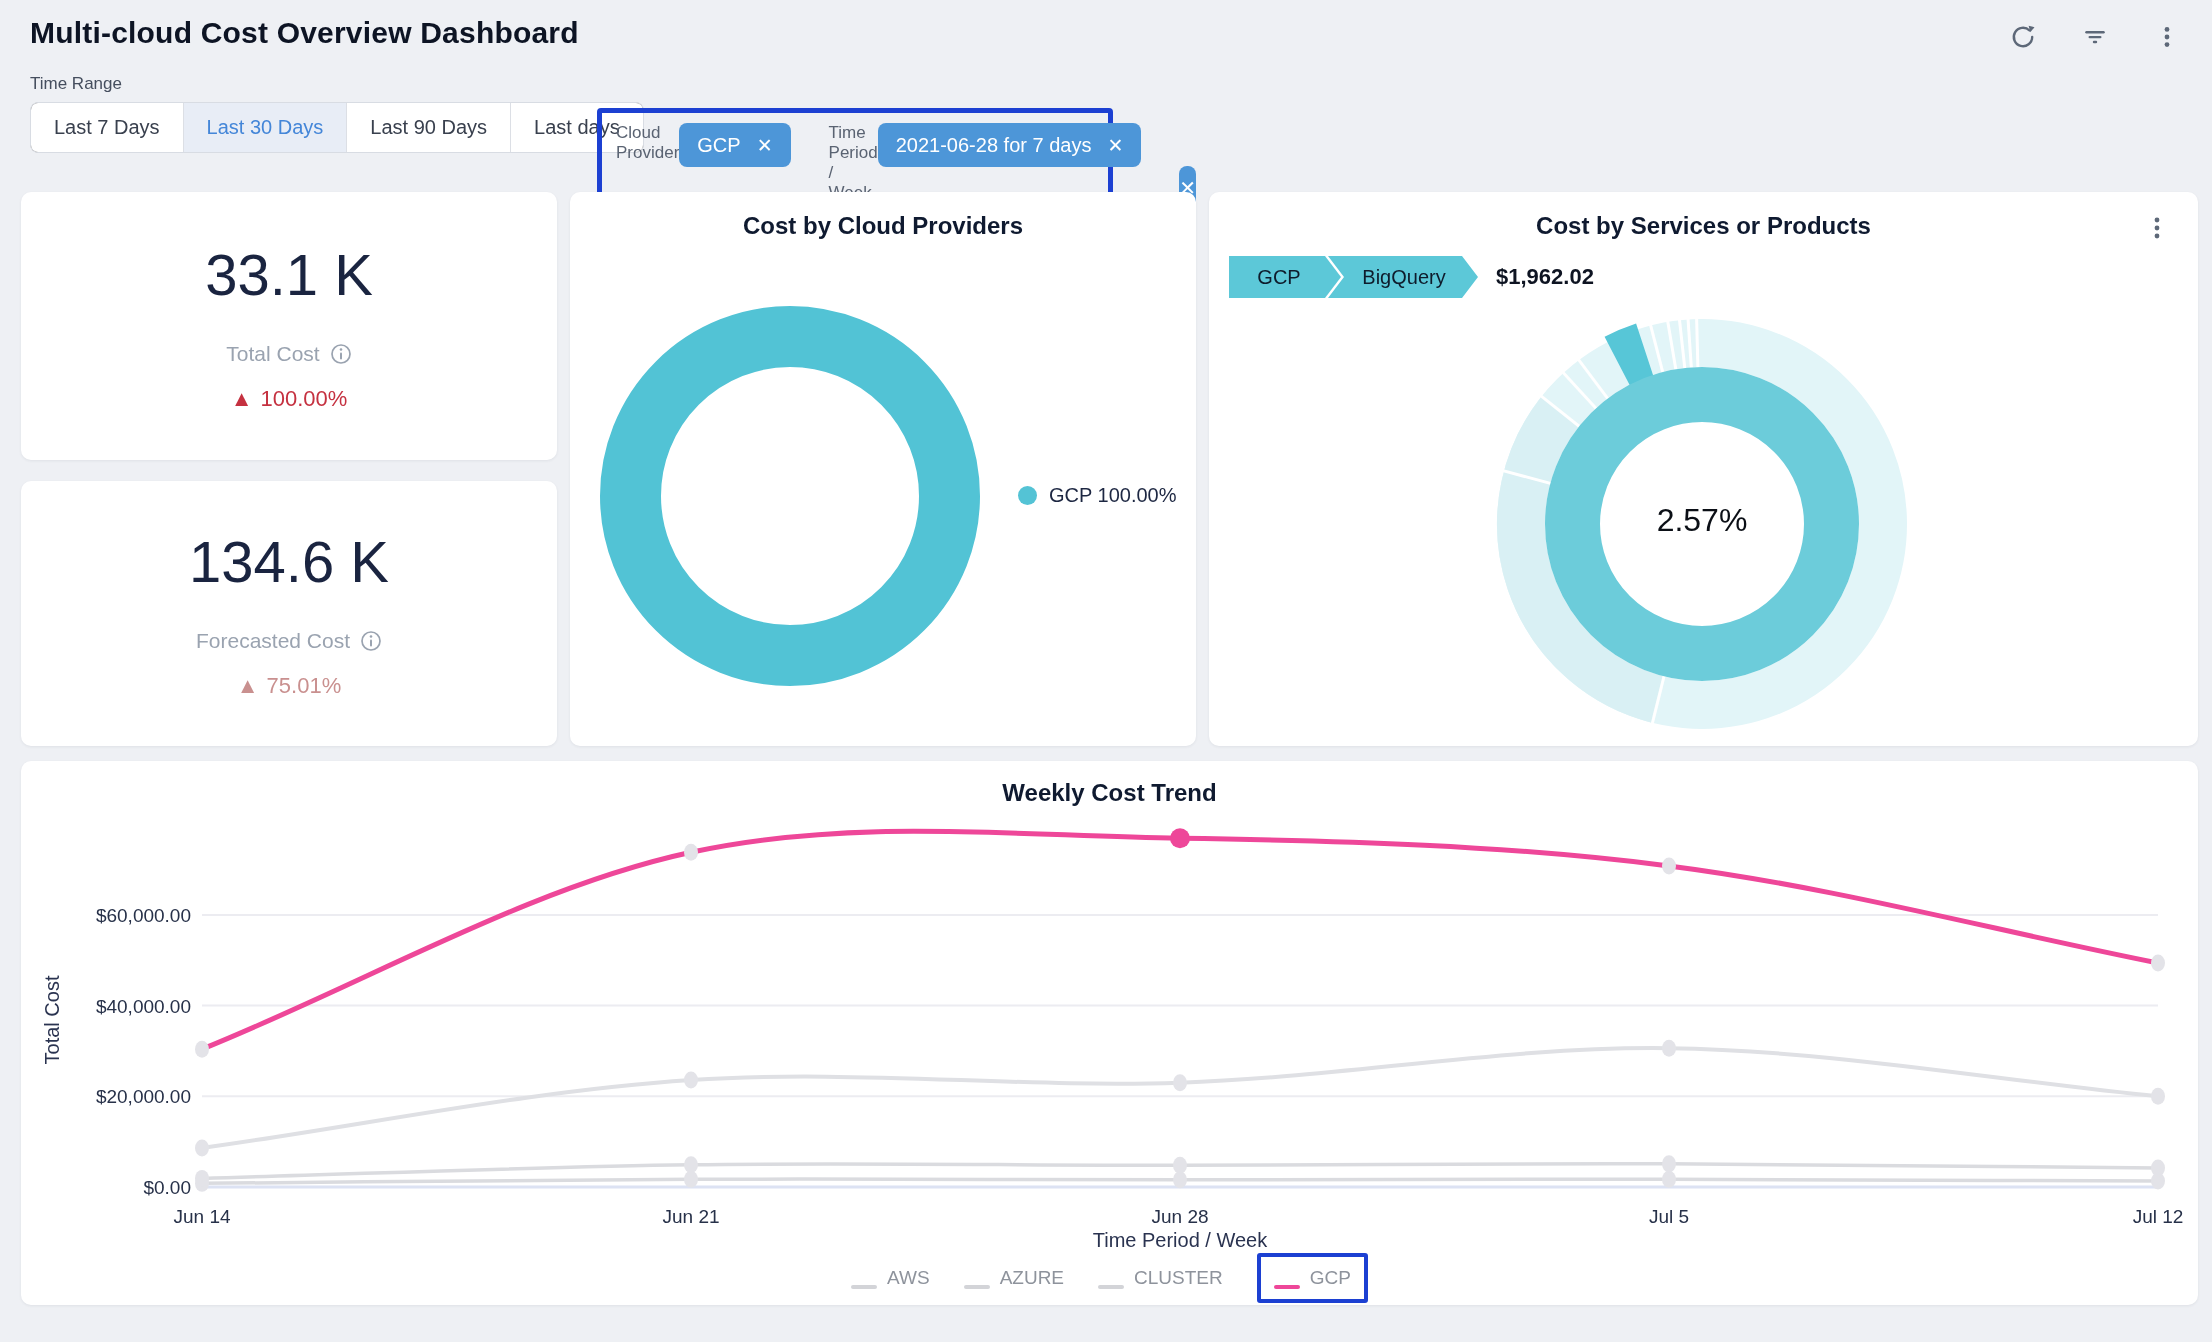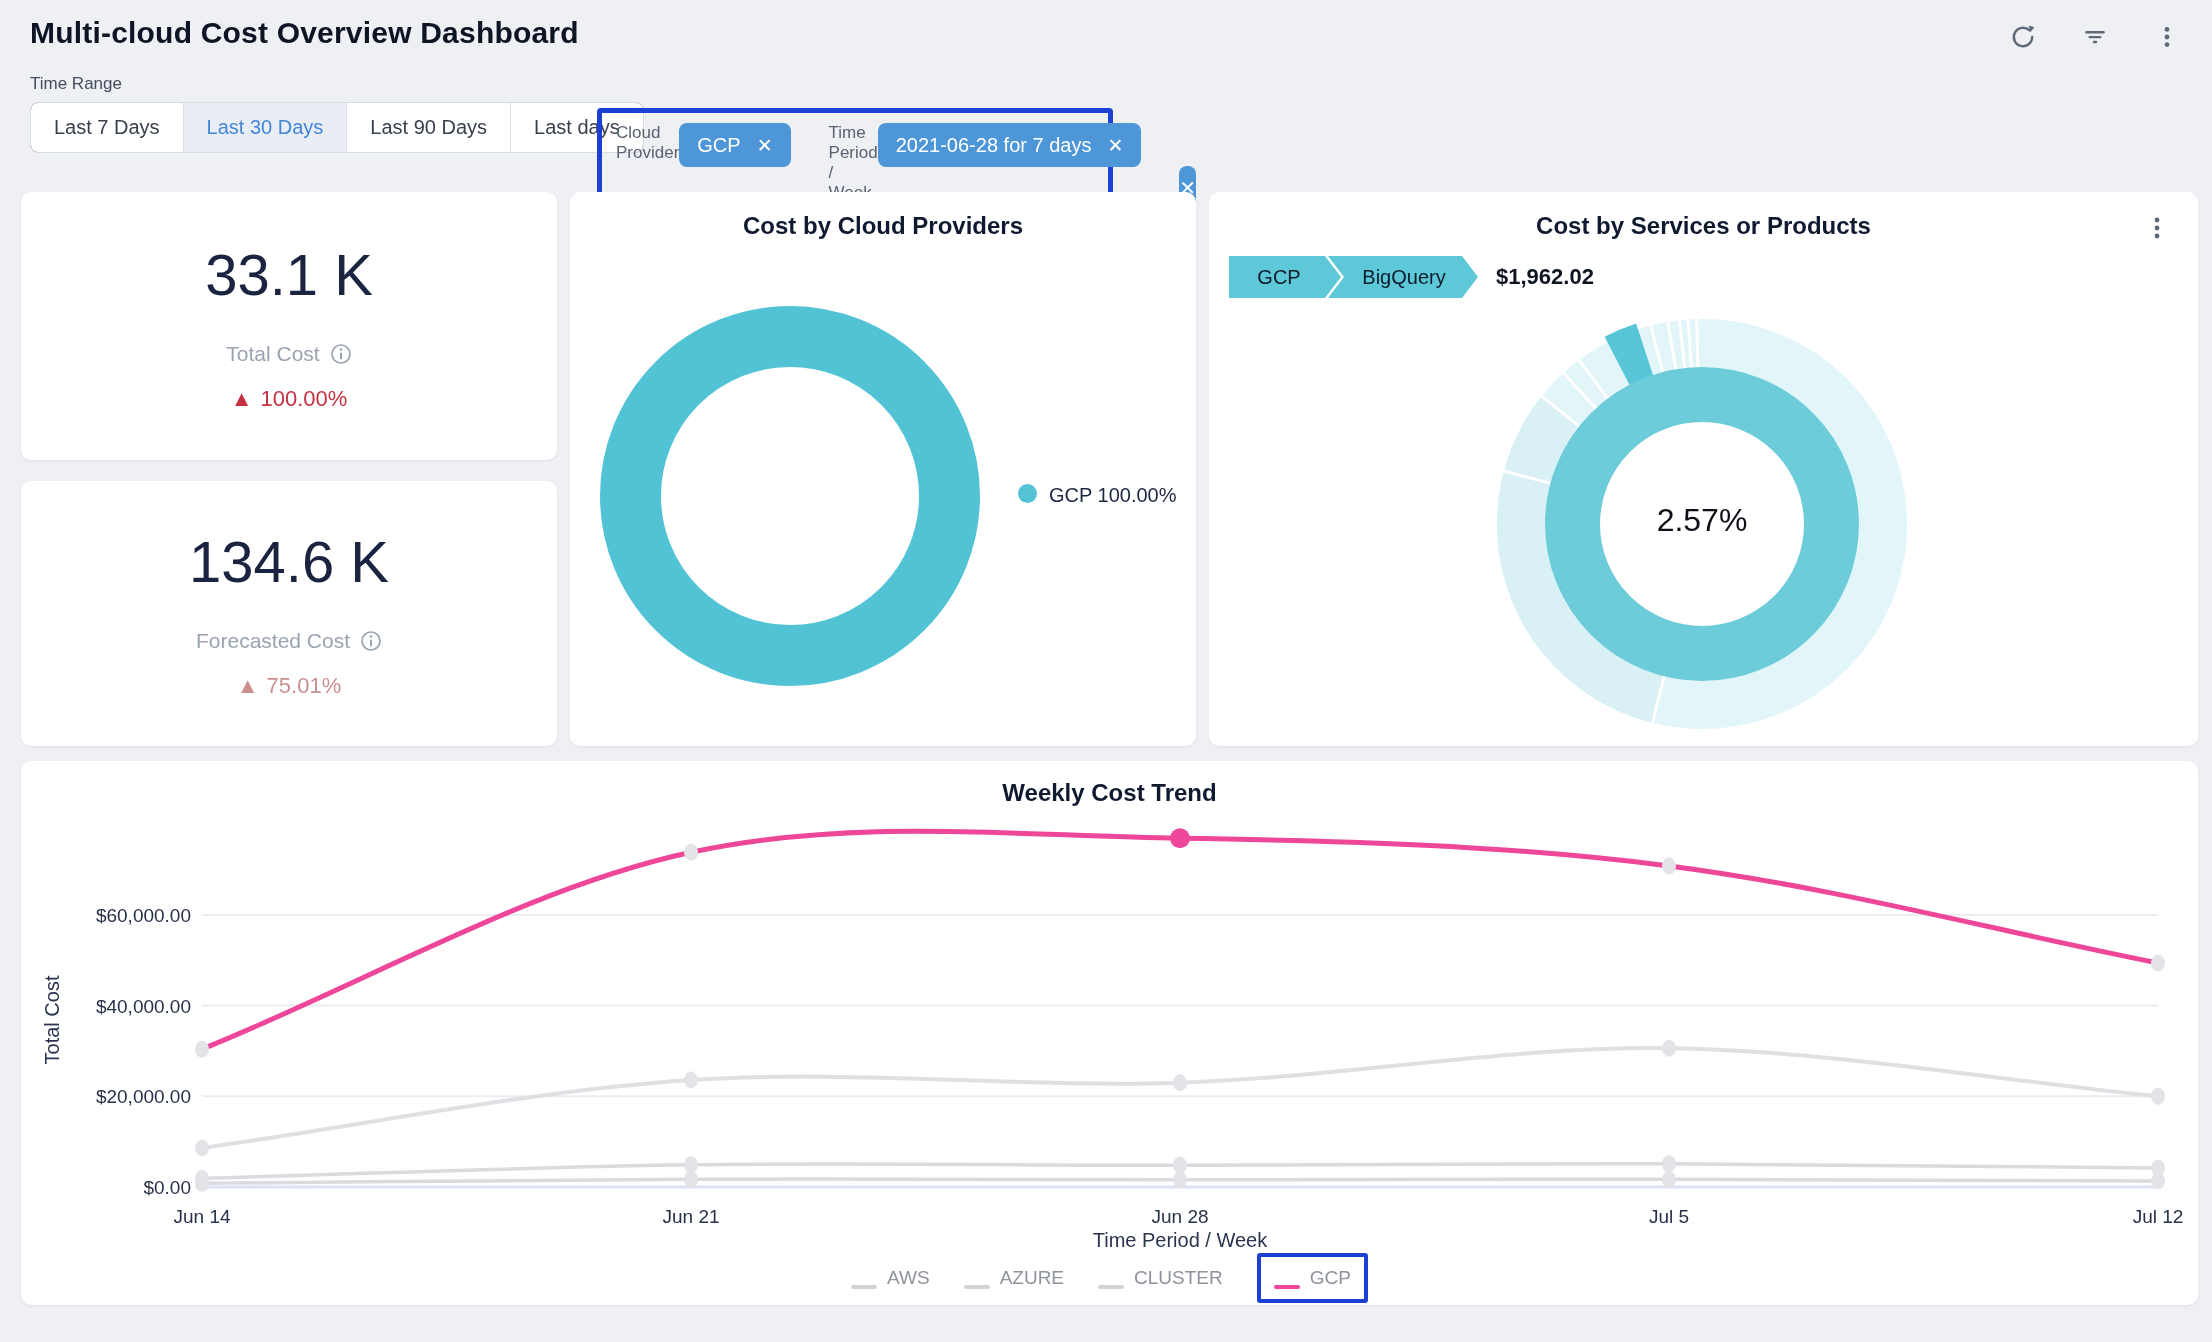--- a/index.html
+++ b/index.html
@@ -34,21 +34,21 @@
   .kpi-card { height: 268px; display: flex; flex-direction: column; align-items: center; justify-content: center; }
   .kpi-card.second { height: 265px; }
   .kpi-value { font-size: 58px; font-weight: 500; color: #1a2440; }
   .kpi-label-row { display: flex; align-items: center; gap: 10px; margin-top: 34px; }
   .kpi-label { font-size: 21px; color: #9aa3b0; }
   .kpi-delta { margin-top: 20px; font-size: 22px; display: flex; align-items: center; gap: 8px; }
   .kpi-delta.red { color: #c53140; }
   .kpi-delta.rose { color: #c9908f; }
   .donut1-card { width: 626px; height: 554px; position: relative; }
   .card-title { position: absolute; left: 0; right: 0; top: 20px; text-align: center; font-size: 24px; font-weight: 600; color: #0f1a30; }
-  .legend1 { position: absolute; left: 448px; top: 292px; display: flex; gap: 12px; cursor: pointer; }
+  .legend1 { position: absolute; left: 448px; top: 292px; display: flex; align-items: center; gap: 12px; cursor: pointer; }
   .legend1-dot { width: 19px; height: 19px; border-radius: 50%; background: #54c3d5; }
   .legend1-text { font-size: 20px; color: #1d2742; }
   .services-card { flex: 1; height: 554px; position: relative; }
   .kebab { position: absolute; right: 30px; top: 24px; cursor: pointer; }
   .breadcrumb { position: absolute; left: 20px; top: 64px; display: flex; align-items: center; }
   .bc-seg { height: 42px; display: flex; align-items: center; justify-content: center; background: #5cc8d8; color: #0e1c2c; font-size: 20px; font-weight: 500; cursor: pointer; }
   .bc-first { width: 112px; padding-right: 12px; clip-path: polygon(0 0, calc(100% - 16px) 0, 100% 50%, calc(100% - 16px) 100%, 0 100%); }
   .bc-next { width: 150px; margin-left: -13px; padding-left: 14px; padding-right: 12px; clip-path: polygon(0 0, calc(100% - 16px) 0, 100% 50%, calc(100% - 16px) 100%, 0 100%, 16px 50%); }
   .bc-value { margin-left: 18px; font-size: 22px; font-weight: 700; color: #0e1422; }
   .sun-center { position: absolute; left: 413px; top: 310px; width: 160px; text-align: center; font-size: 32px; color: #0b0f16; }

